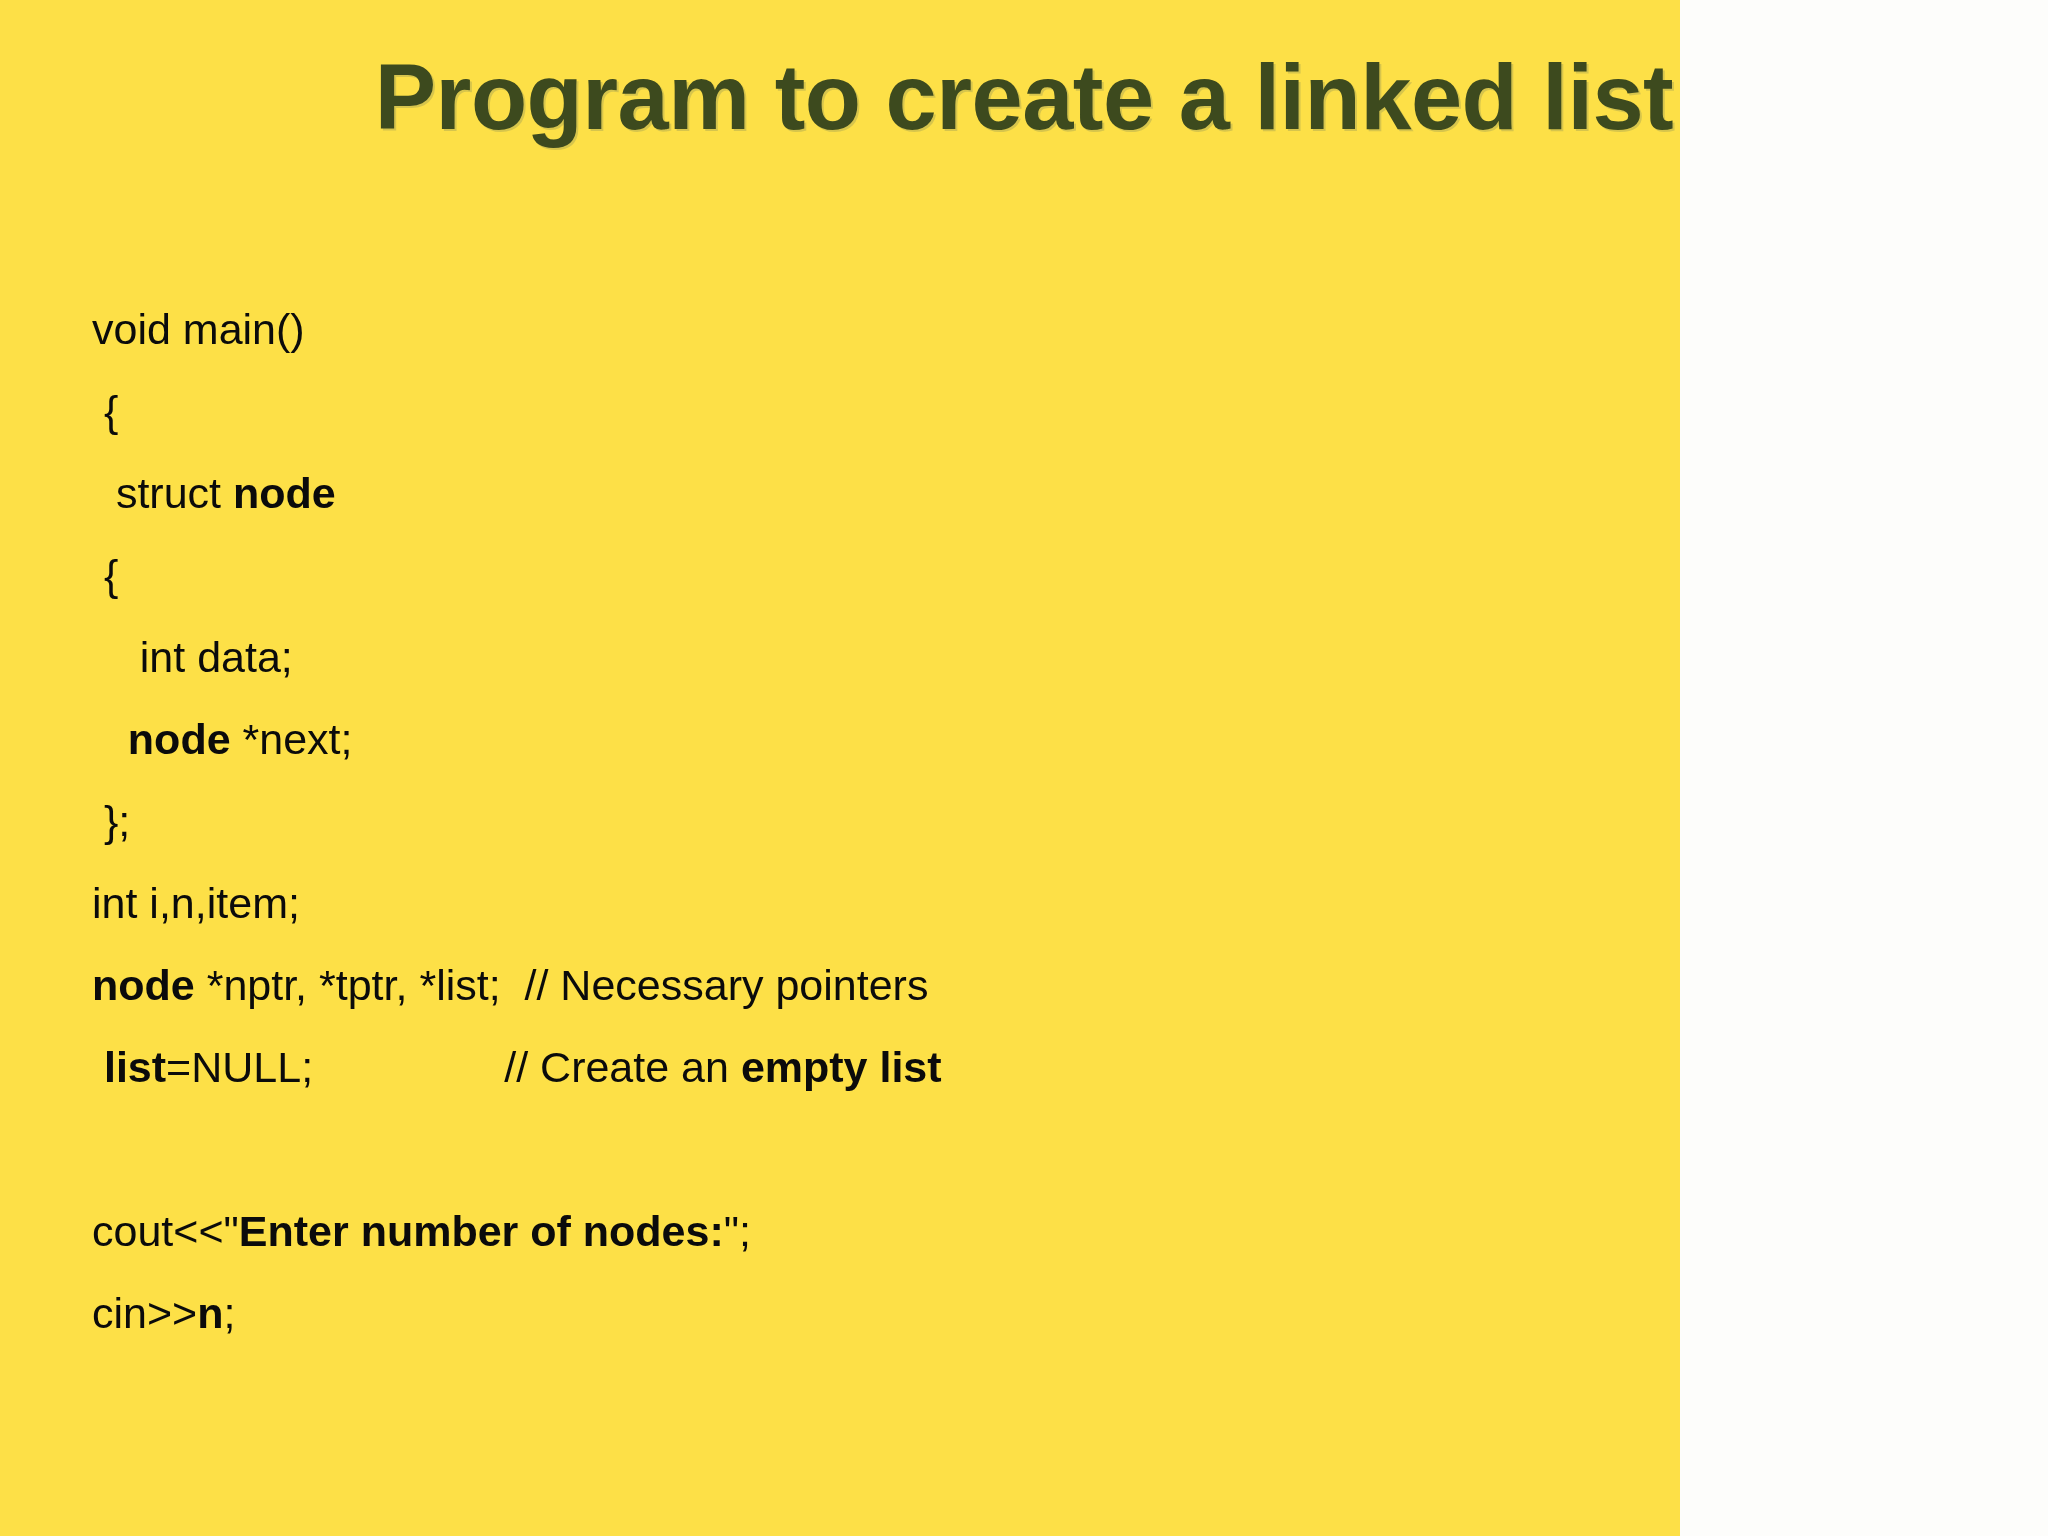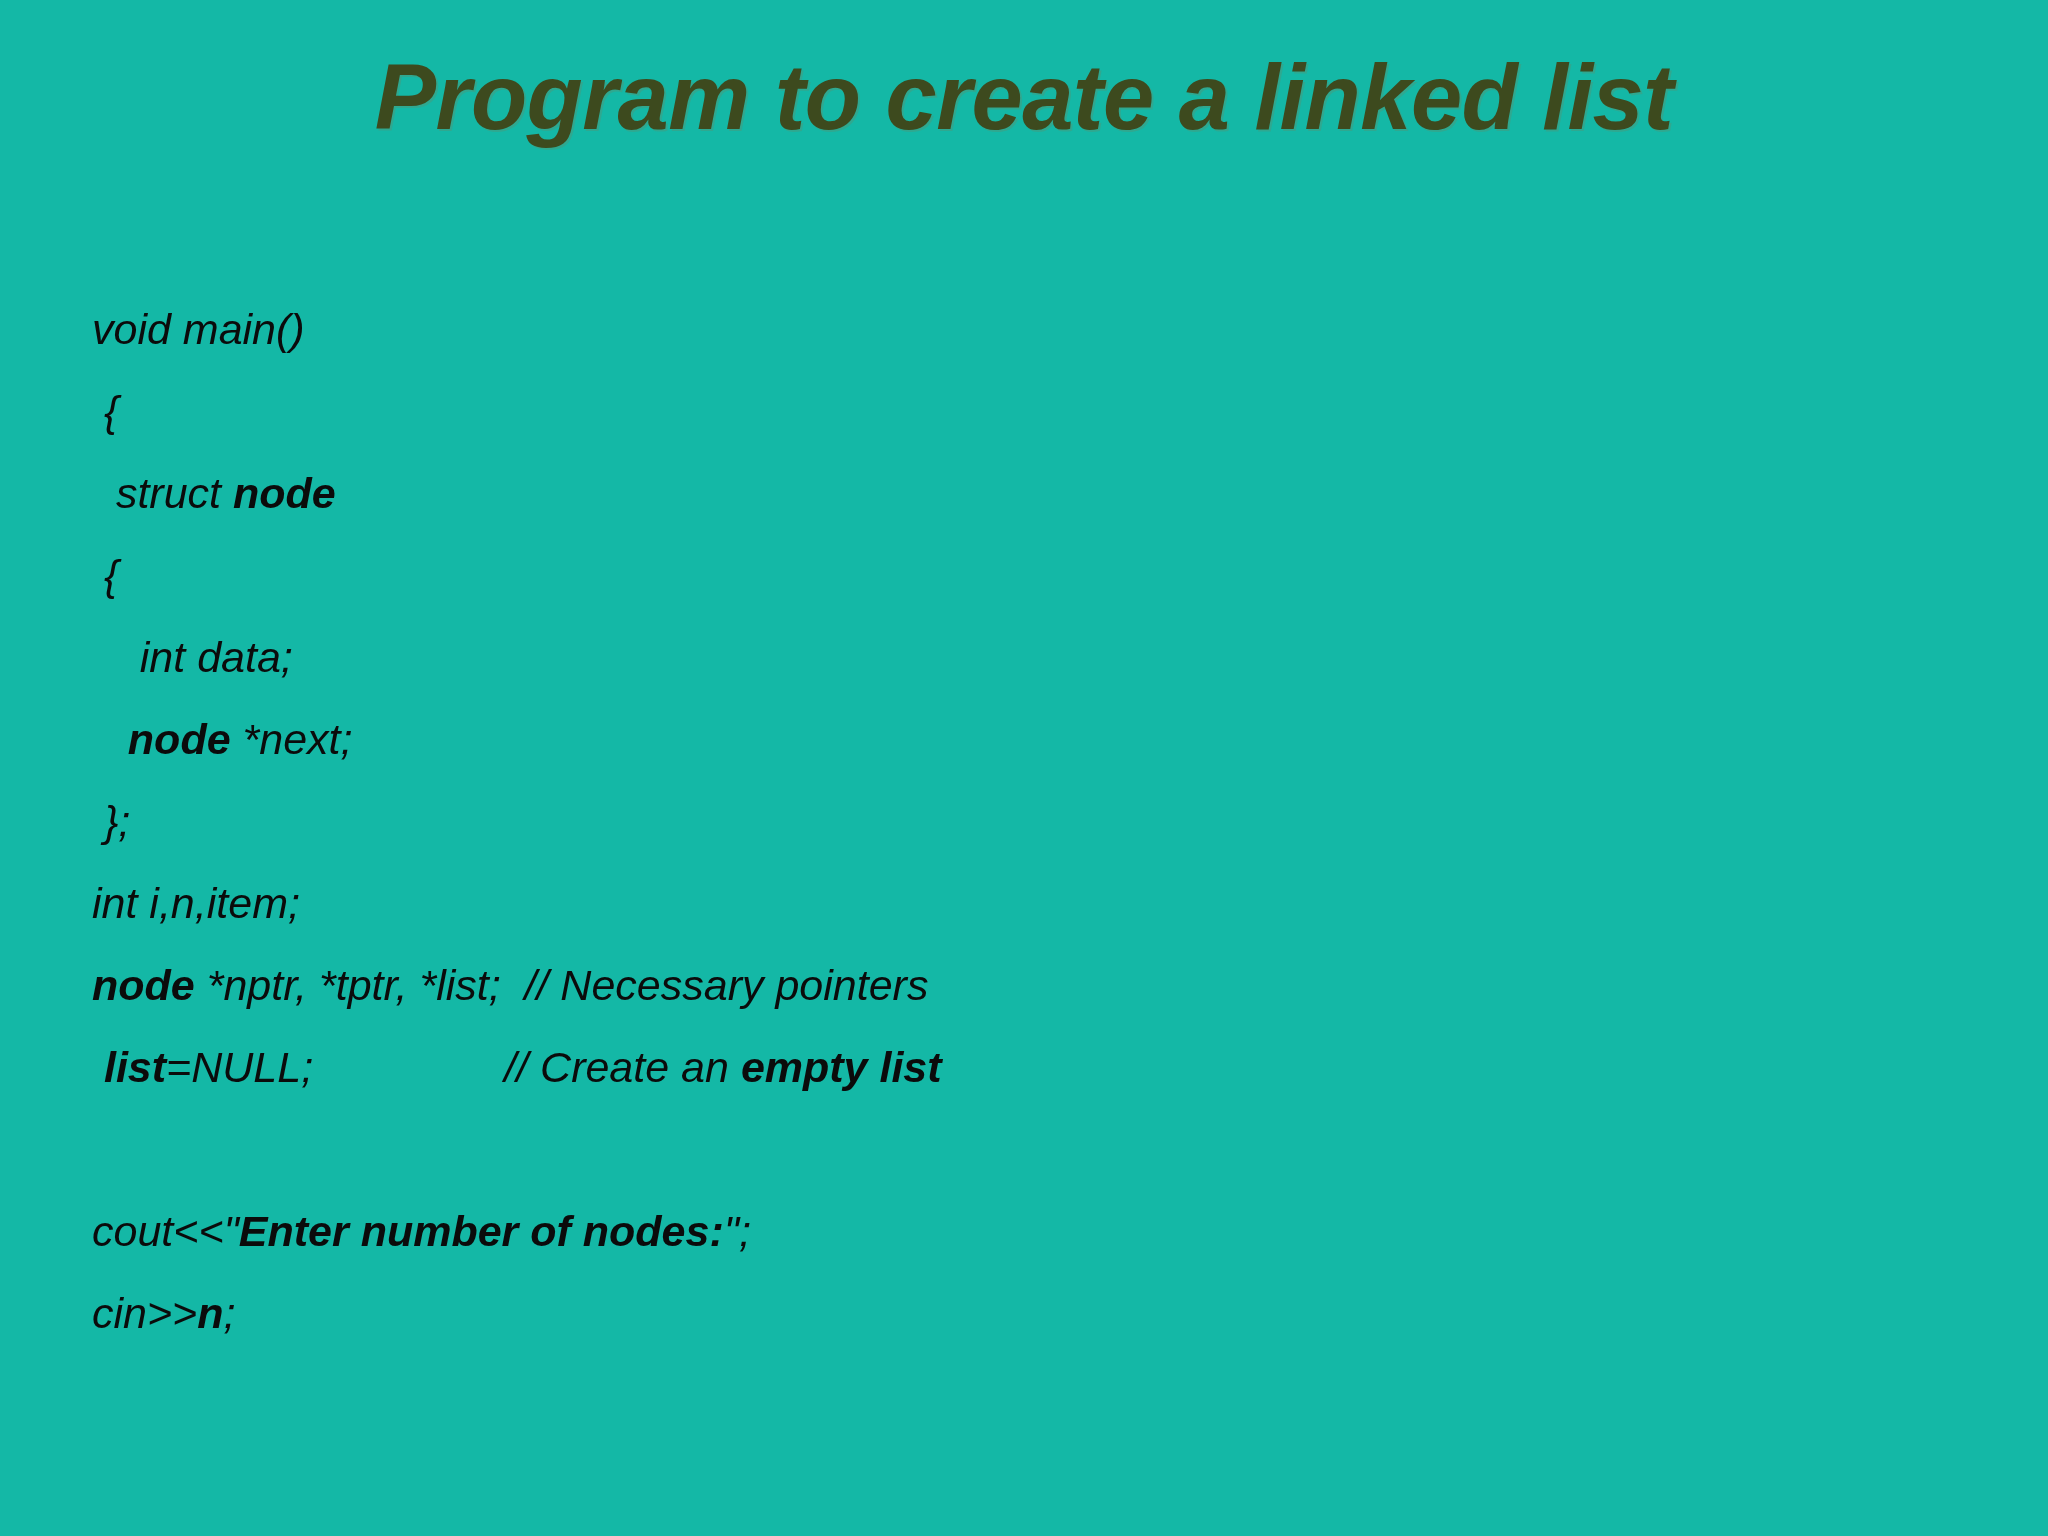--- a/index.html
+++ b/index.html
@@ -8,25 +8,24 @@
   }
   body {
     width: 2048px;
     height: 1536px;
     background: #fdfdfb;
     font-family: "Liberation Sans", sans-serif;
     overflow: hidden;
   }
   .slide {
     position: relative;
-    width: 2048px;
+    width: 1680px;
     height: 1536px;
-    background: #14b8a6;
+    background: #fde047;
     box-sizing: border-box;
-    font-style: italic;
   }
   .slide-title {
     position: absolute;
     top: 48px;
     left: 0;
     width: 2048px;
     text-align: center;
     font-size: 92px;
     font-weight: bold;
     color: #3d4a1e;

